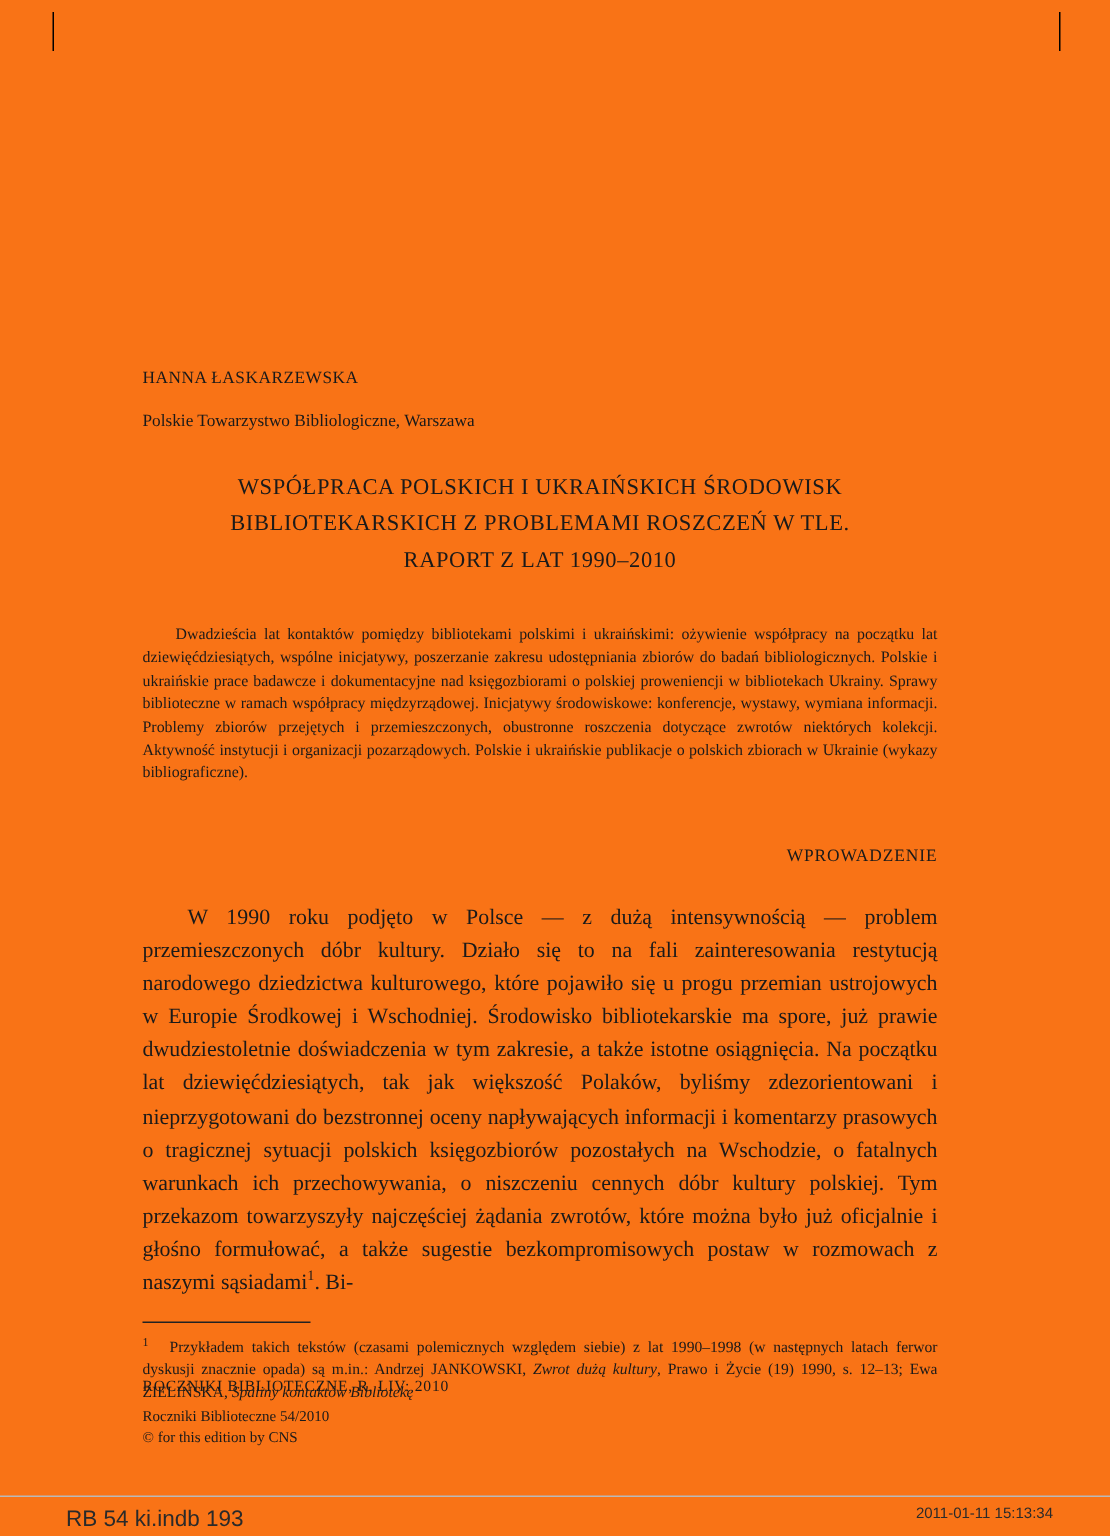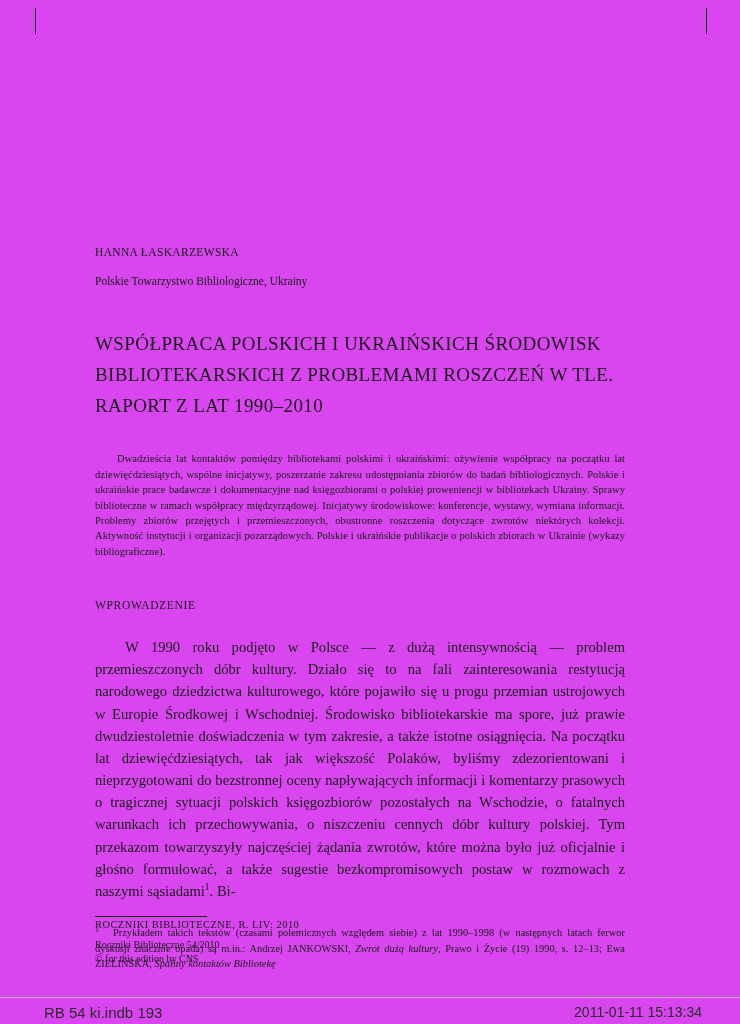--- a/index.html
+++ b/index.html
@@ -11,21 +11,21 @@
     width: 740px;
     height: 1024px;
     position: relative;
     font-family: "Liberation Serif", serif;
     color: #1a1a1a;
     overflow: hidden;
   }
   .page {
     position: absolute;
     inset: 0;
-    background: #d946ef;
+    background: #f97316;
   }
   
   .crop-mark {
     position: absolute;
     background: #000;
     width: 1px;
     height: 26px;
   }
   .crop-left { left: 35px; top: 8px; }
   .crop-right { left: 706px; top: 8px; }
@@ -43,37 +43,37 @@
     margin-top: 244px;
     line-height: 1.4;
   }
   .affiliation {
     font-size: 11.5px;
     margin-top: 13px;
     line-height: 1.4;
   }
 
   .title {
-    text-align: left;
-    font-size: 19px;
+    text-align: center;
+    font-size: 15px;
     letter-spacing: 0.4px;
     line-height: 1.62;
-    margin-top: 40px;
+    margin-top: 24px;
   }
 
   .abstract {
     font-size: 10.6px;
     line-height: 1.45;
     text-align: justify;
     margin-top: 30px;
   }
   .abstract .indent { display: inline-block; width: 22px; }
 
   .section-head {
-    text-align: left;
+    text-align: right;
     font-size: 11.6px;
     letter-spacing: 0.6px;
     margin-top: 40px;
   }
 
   .body-text {
     font-size: 14.6px;
     line-height: 1.52;
     text-align: justify;
     margin-top: 24px;
@@ -128,37 +128,37 @@
     left: 44px;
     top: 1004px;
     font-size: 15px;
     font-family: "Liberation Sans", sans-serif;
     color: #2a2a2a;
   }
   .footer-right {
     position: absolute;
     right: 38px;
     top: 1004px;
-    font-size: 14px;
+    font-size: 10px;
     font-family: "Liberation Sans", sans-serif;
     color: #2a2a2a;
   }
 </style>
 </head>
 <body>
 
 <div class="page">
 
   <div class="crop-mark crop-left"></div>
   <div class="crop-mark crop-right"></div>
 
   <div class="content">
 
     <div class="author">HANNA ŁASKARZEWSKA</div>
-    <div class="affiliation">Polskie Towarzystwo Bibliologiczne, Ukrainy</div>
+    <div class="affiliation">Polskie Towarzystwo Bibliologiczne, Warszawa</div>
 
     <div class="title">
       <div>WSPÓŁPRACA POLSKICH I UKRAIŃSKICH ŚRODOWISK</div>
       <div>BIBLIOTEKARSKICH Z PROBLEMAMI ROSZCZEŃ W TLE.</div>
       <div>RAPORT Z LAT 1990–2010</div>
     </div>
 
     <div class="abstract"><span class="indent"></span><span>Dwadzieścia lat kontaktów pomiędzy bibliotekami polskimi i ukraińskimi: ożywienie współpracy na początku lat dziewięćdziesiątych, wspólne inicjatywy, poszerzanie zakresu udostępniania zbiorów do badań bibliologicznych. Polskie i ukraińskie prace badawcze i dokumentacyjne nad księgozbiorami o polskiej proweniencji w bibliotekach Ukrainy. Sprawy biblioteczne w ramach współpracy międzyrządowej. Inicjatywy środowiskowe: konferencje, wystawy, wymiana informacji. Problemy zbiorów przejętych i przemieszczonych, obustronne roszczenia dotyczące zwrotów niektórych kolekcji. Aktywność instytucji i organizacji pozarządowych. Polskie i ukraińskie publikacje o polskich zbiorach w Ukrainie (wykazy bibliograficzne).</span></div>
 
     <div class="section-head">WPROWADZENIE</div>

